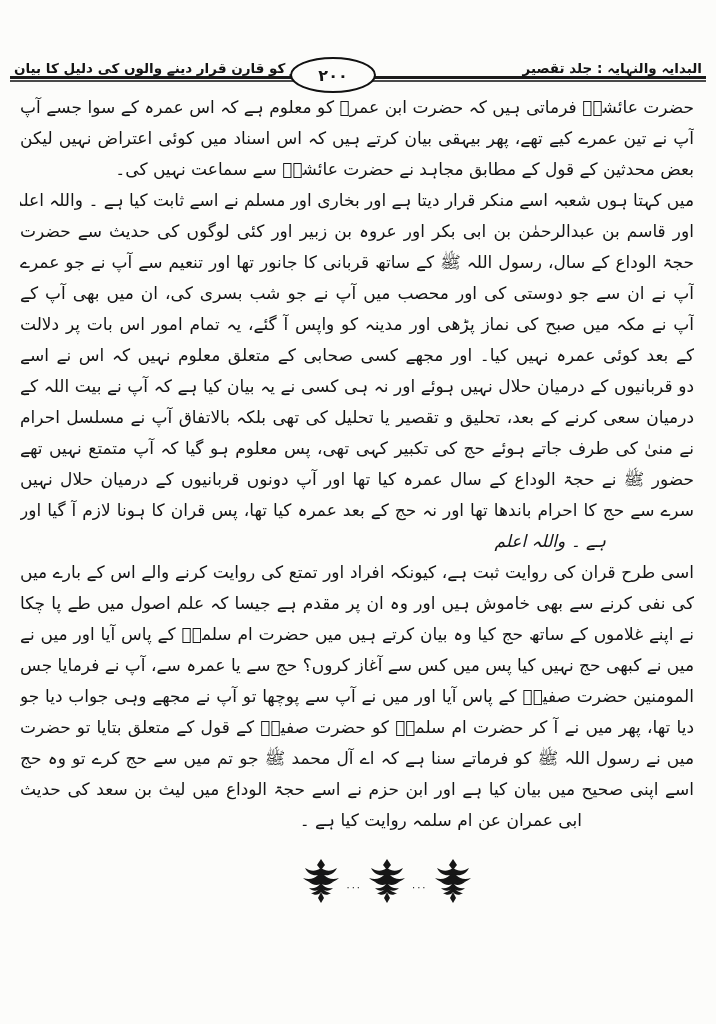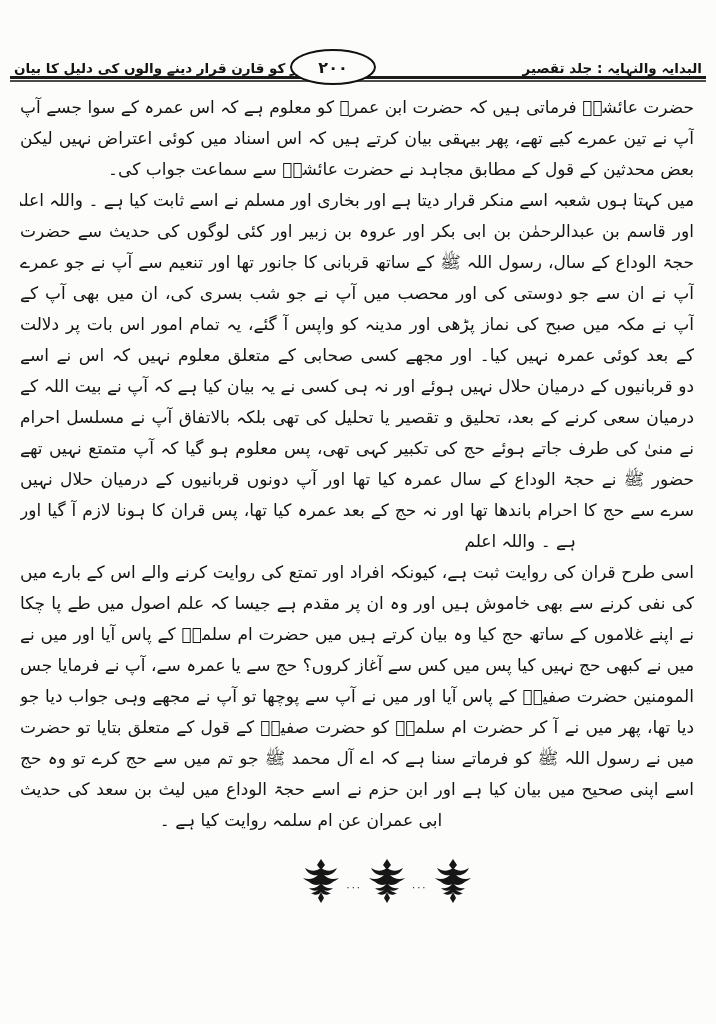--- a/index.html
+++ b/index.html
@@ -35,21 +35,21 @@
     position: absolute;
     top: 76px;
     right: 10px;
     left: 10px;
     height: 7px;
   }
   .head-rule .rule-thick { height: 3px; background: #1b1b1b; }
   .head-rule .rule-thin  { height: 2px; background: #4a4a4a; margin-top: 1px; }
   .page-number-oval {
     position: absolute;
-    top: 49px;
+    top: 57px;
     left: 290px;
     width: 86px;
     height: 36px;
     background: #fcfcfa;
     border: 2.5px solid #111;
     border-radius: 50%;
     display: flex;
     align-items: center;
     justify-content: center;
     font-size: 16px;
@@ -71,22 +71,22 @@
     white-space: nowrap;
     overflow: hidden;
     text-align: right;
   }
   .line.full {
     white-space: normal;
     text-align: justify;
     text-align-last: justify;
   }
   .line.end { text-align: right; }
-  .line.short { text-align: right; padding-left: 0; padding-right: 0; margin-right: 118px; }
-  .line.final { text-align: center; margin-right: 112px; }
+  .line.short { text-align: right; padding-left: 0; padding-right: 0; margin-right: 88px; font-style: italic; }
+  .line.final { text-align: right; margin-right: 112px; }
   
   .ornament-row {
     position: absolute;
     top: 858px;
     right: 0;
     left: 58px;
     display: flex;
     justify-content: center;
     align-items: center;
     gap: 4px;
@@ -115,21 +115,21 @@
     <div class="rule-thin"></div>
   </div>
 
   <div class="page-number-oval">
     <span>۲۰۰</span>
   </div>
 
   <div class="body-text" id="body-lines">
       <div class="line full">حضرت عائشہؓ فرماتی ہیں کہ حضرت ابن عمرؓ کو معلوم ہے کہ اس عمرہ کے سوا جسے آپ نے حجۃ الوداع کے ساتھ ملا لیا تھا</div>
       <div class="line full">آپ نے تین عمرے کیے تھے، پھر بیہقی بیان کرتے ہیں کہ اس اسناد میں کوئی اعتراض نہیں لیکن اس میں ارسال پایا جاتا ہے۔ یعنی</div>
-      <div class="line end">بعض محدثین کے قول کے مطابق مجاہد نے حضرت عائشہؓ سے سماعت جواب کی۔</div>
+      <div class="line end">بعض محدثین کے قول کے مطابق مجاہد نے حضرت عائشہؓ سے سماعت نہیں کی۔</div>
       <div class="line end">میں کہتا ہوں شعبہ اسے منکر قرار دیتا ہے اور بخاری اور مسلم نے اسے ثابت کیا ہے ۔ واللہ اعلم</div>
       <div class="line full">اور قاسم بن عبدالرحمٰن بن ابی بکر اور عروہ بن زبیر اور کئی لوگوں کی حدیث سے حضرت عائشہؓ سے روایت کی گئی ہے کہ</div>
       <div class="line full">حجۃ الوداع کے سال، رسول اللہ ﷺ کے ساتھ قربانی کا جانور تھا اور تنعیم سے آپ نے جو عمرے کیے اور اہل مکہ کے پاس آ کر</div>
       <div class="line full">آپ نے ان سے جو دوستی کی اور محصب میں آپ نے جو شب بسری کی، ان میں بھی آپ کے ساتھ قربانی کا جانور تھا یہاں تک کہ</div>
       <div class="line full">آپ نے مکہ میں صبح کی نماز پڑھی اور مدینہ کو واپس آ گئے، یہ تمام امور اس بات پر دلالت کرتے ہیں کہ حضور ﷺ نے اپنے اس حج</div>
       <div class="line full">کے بعد کوئی عمرہ نہیں کیا۔ اور مجھے کسی صحابی کے متعلق معلوم نہیں کہ اس نے اسے روایت کیا ہو اور یہ بات بھی معلوم ہی ہے کہ آپ</div>
       <div class="line full">دو قربانیوں کے درمیان حلال نہیں ہوئے اور نہ ہی کسی نے یہ بیان کیا ہے کہ آپ نے بیت اللہ کے طواف اور صفا اور مروہ کے</div>
       <div class="line full">درمیان سعی کرنے کے بعد، تحلیق و تقصیر یا تحلیل کی تھی بلکہ بالاتفاق آپ نے مسلسل احرام باندھے رکھا اور یہ بھی منقول نہیں کہ آپ</div>
       <div class="line full">نے منیٰ کی طرف جاتے ہوئے حج کی تکبیر کہی تھی، پس معلوم ہو گیا کہ آپ متمتع نہیں تھے اور لوگوں کا اس امر پر اتفاق ہے کہ</div>
       <div class="line full">حضور ﷺ نے حجۃ الوداع کے سال عمرہ کیا تھا اور آپ دونوں قربانیوں کے درمیان حلال نہیں ہوئے تھے اور نہ آپ نے نئے</div>

